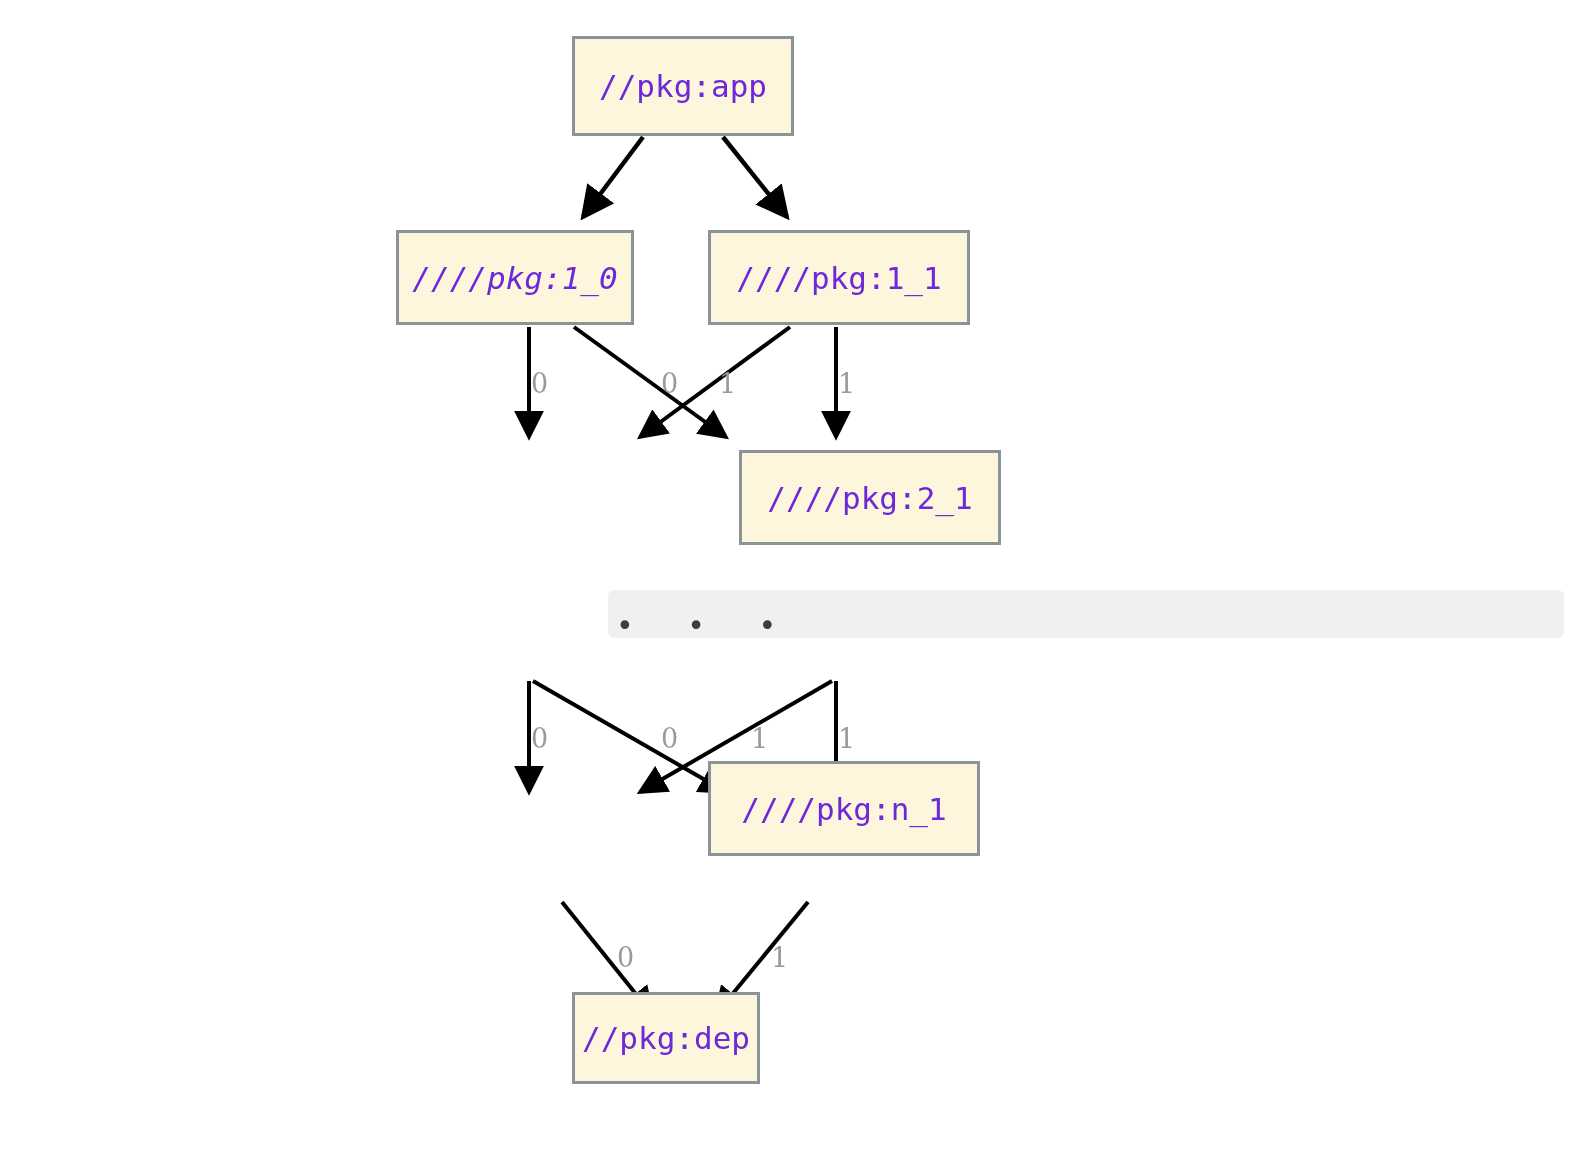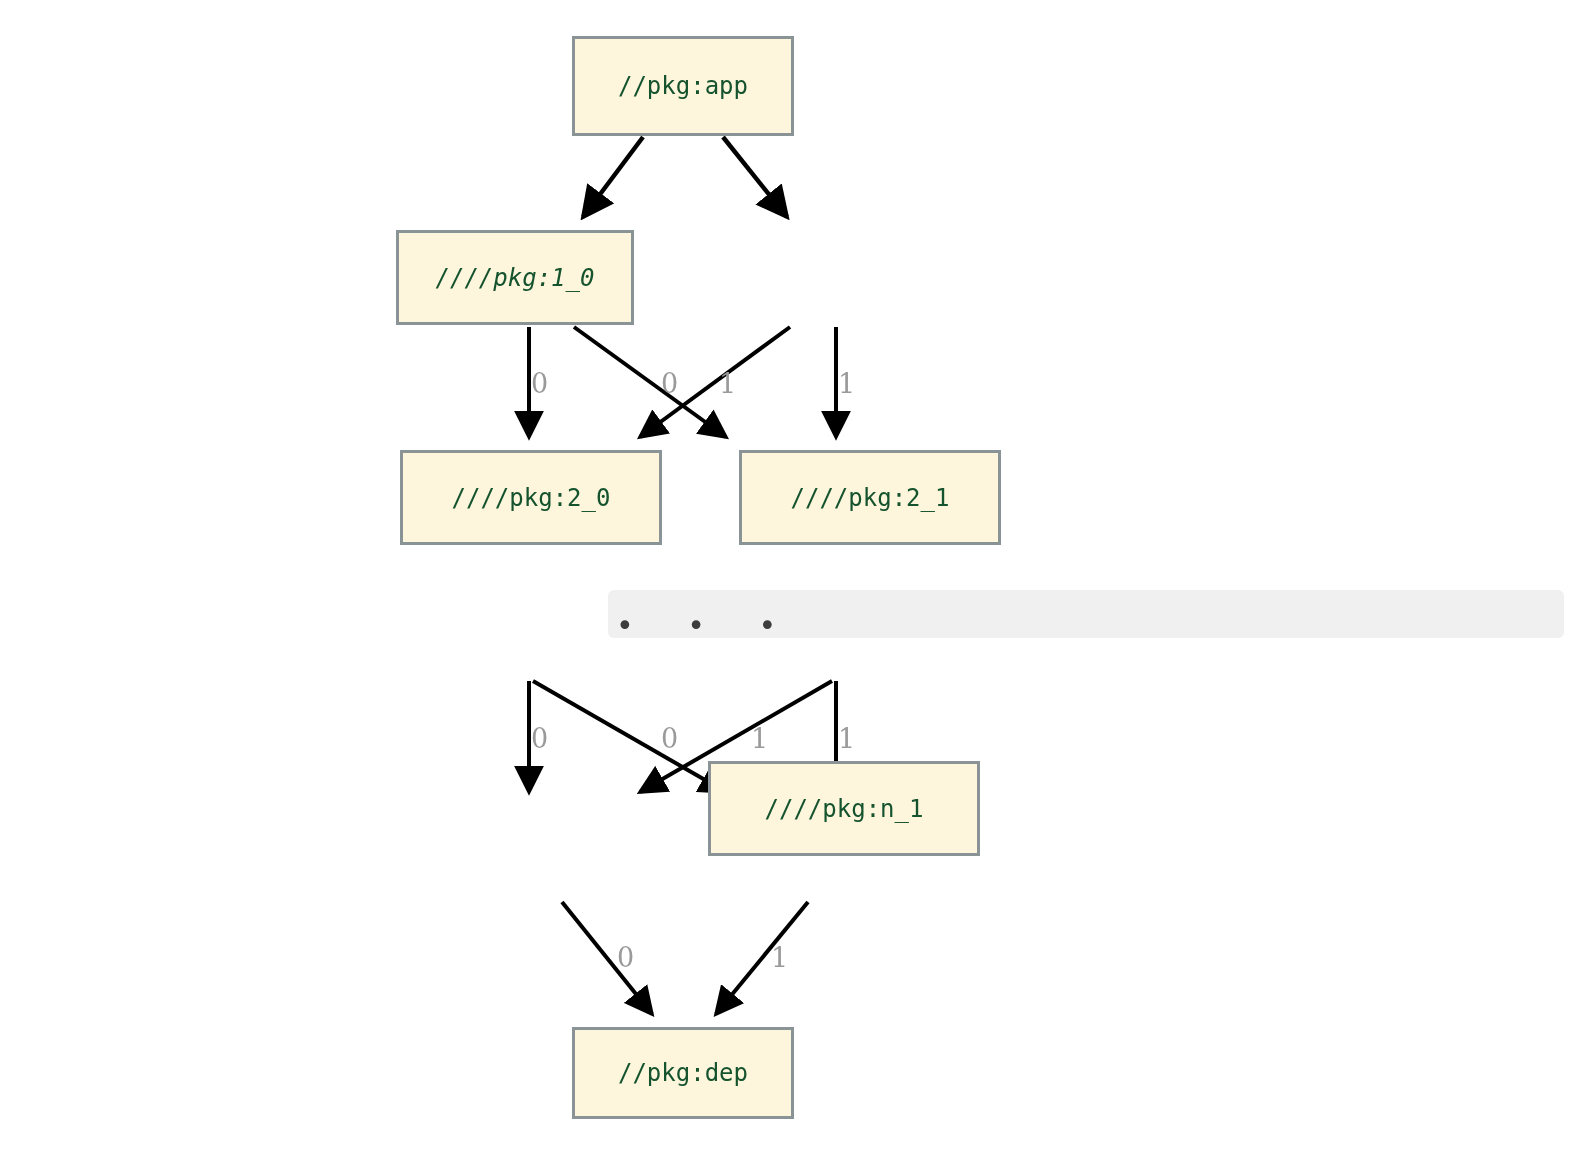--- a/index.html
+++ b/index.html
@@ -30,22 +30,22 @@
     position: absolute;
     background: #fdf6dc;
     border: 3px solid #8a9396;
     box-sizing: border-box;
     display: flex;
     align-items: center;
     justify-content: center;
   }
   .node-label {
     font-family: "DejaVu Sans Mono", "Liberation Mono", monospace;
-    font-size: 24px;
-    color: #14532d;
+    font-size: 31px;
+    color: #6d28d9;
     letter-spacing: 0px;
     white-space: nowrap;
   }
   .edge-label {
     position: absolute;
     font-family: "DejaVu Serif", "Liberation Serif", serif;
     font-size: 27px;
     color: #9a9a9a;
     white-space: nowrap;
   }
@@ -102,35 +102,35 @@
   </svg>
 
   <div class="node-box" style="left:572px; top:36px; width:222px; height:100px;">
     <span class="node-label">//pkg:app</span>
   </div>
 
   <div class="node-box" style="left:396px; top:230px; width:238px; height:95px;font-style:italic;">
     <span class="node-label">////pkg:1_0</span>
   </div>
 
+  <div class="node-box" style="left:708px; top:230px; width:262px; height:95px;">
+    <span class="node-label">////pkg:1_1</span>
+  </div>
 
-  <div class="node-box" style="left:400px; top:450px; width:262px; height:95px;">
-    <span class="node-label">////pkg:2_0</span>
-  </div>
 
   <div class="node-box" style="left:708px; top:450px; width:262px; height:95px;margin-left:31px;">
     <span class="node-label">////pkg:2_1</span>
   </div>
 
 
   <div class="node-box" style="left:708px; top:761px; width:272px; height:95px;">
     <span class="node-label">////pkg:n_1</span>
   </div>
 
-  <div class="node-box" style="left:572px; top:1027px; width:222px; height:92px;">
+  <div class="node-box" style="left:572px; top:992px; width:188px; height:92px;">
     <span class="node-label">//pkg:dep</span>
   </div>
 
   <span class="edge-label" style="left:531px; top:368px;">0</span>
   <span class="edge-label" style="left:661px; top:368px;">0</span>
   <span class="edge-label" style="left:719px; top:368px;">1</span>
   <span class="edge-label" style="left:838px; top:368px;">1</span>
 
   <span class="edge-label" style="left:531px; top:723px;">0</span>
   <span class="edge-label" style="left:661px; top:723px;">0</span>

